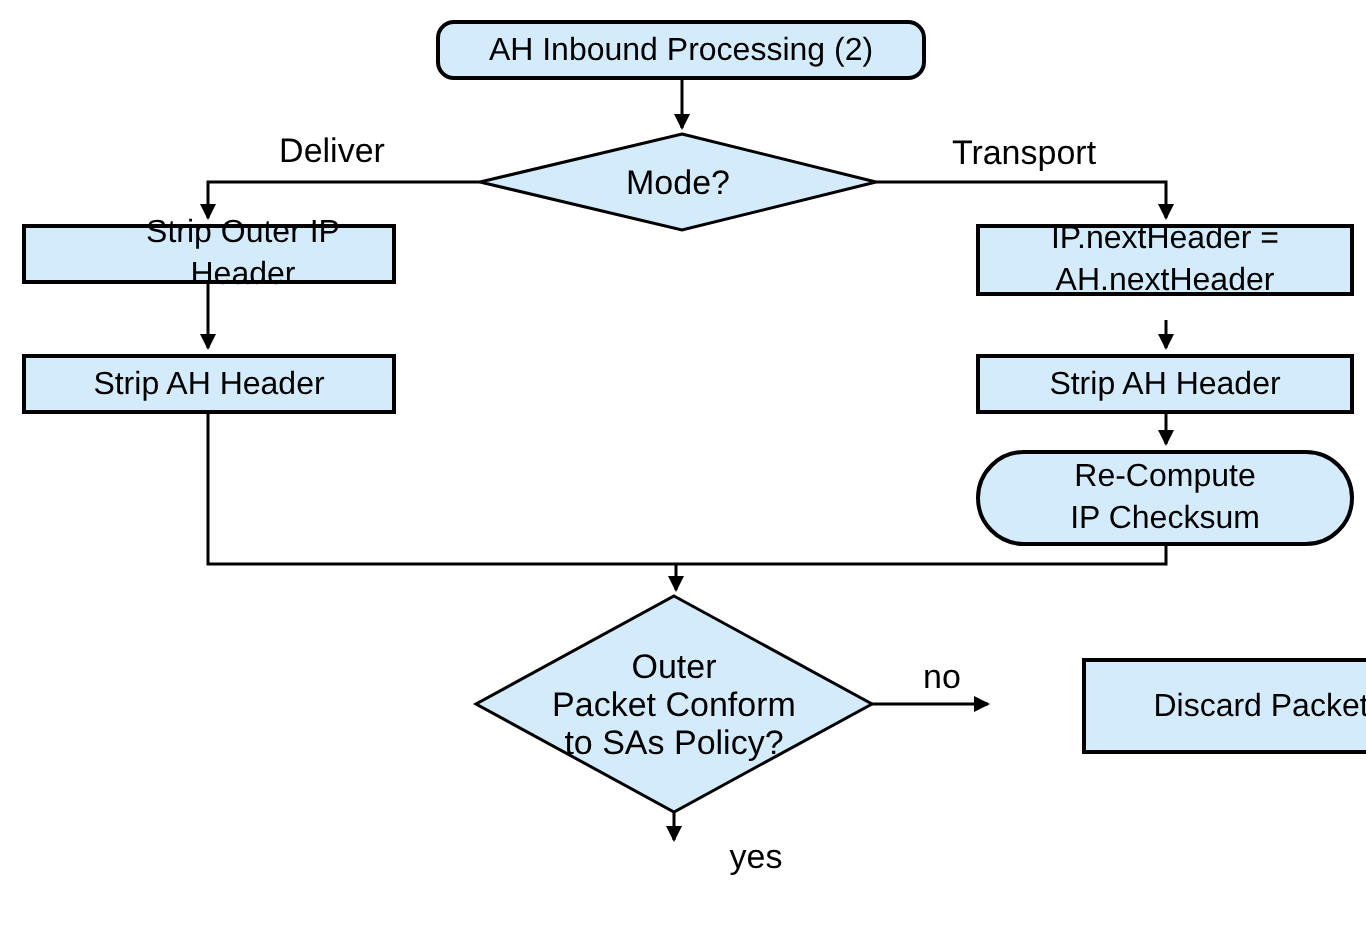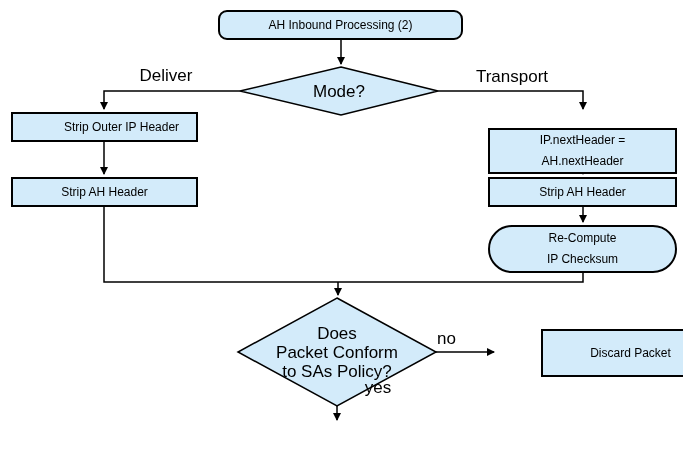--- a/index.html
+++ b/index.html
@@ -42,21 +42,21 @@
   }
   .node {
     position: absolute;
     box-sizing: border-box;
     background: var(--node-fill);
     border: 2px solid var(--node-border);
     display: flex;
     align-items: center;
     justify-content: center;
     text-align: center;
-    font-size: 12px;
+    font-size: 16px;
     line-height: 21px;
     white-space: pre-line;
   }
   .node.rounded {
     border-radius: 9px;
   }
   .diamond-label {
     position: absolute;
     display: flex;
     align-items: center;
@@ -108,38 +108,38 @@
     <polygon class="diamond" points="341,67 438,91 341,115 240,91"></polygon>
     <polygon class="diamond" points="337,298 436,352 337,406 238,352"></polygon>
   </svg>
 
   <div class="node rounded" style="left:218px; top:10px; width:245px; height:30px;">AH Inbound Processing (2)</div>
 
   <div class="node" style="left:11px; top:112px; width:187px; height:30px;padding-left:34px;">Strip Outer IP Header</div>
 
   <div class="node" style="left:11px; top:177px; width:187px; height:30px;">Strip AH Header</div>
 
-  <div class="node" style="left:488px; top:128px; width:189px; height:46px;">IP.nextHeader =
+  <div class="node" style="left:488px; top:112px; width:189px; height:36px;">IP.nextHeader =
 AH.nextHeader</div>
 
   <div class="node" style="left:488px; top:177px; width:189px; height:30px;">Strip AH Header</div>
 
   <div class="node" style="left:488px; top:225px; width:189px; height:48px;border-radius:24px;">Re-Compute
 IP Checksum</div>
 
   <div class="node" style="left:497px; top:329px; width:179px; height:48px;margin-left:44px;">Discard Packet</div>
 
 
   <div class="diamond-label" style="left:279px; top:80px; width:120px; height:22px;text-align:right;">Mode?</div>
 
-  <div class="diamond-label" style="left:242px; top:323px; width:190px; height:58px;">Does
+  <div class="diamond-label" style="left:242px; top:323px; width:190px; height:58px;">Outer
 Packet Conform
 to SAs Policy?</div>
 
   <div class="edge-label" style="left:126px; top:66px; width:80px;">Deliver</div>
 
   <div class="edge-label" style="left:468px; top:67px; width:88px;">Transport</div>
 
-  <div class="edge-label" style="left:422px; top:329px; width:34px;text-align:right;">no</div>
+  <div class="edge-label" style="left:454px; top:329px; width:34px;">no</div>
 
-  <div class="edge-label" style="left:356px; top:378px; width:44px;">yes</div>
+  <div class="edge-label" style="left:356px; top:419px; width:44px;">yes</div>
 
 </div>
 
 </body></html>

